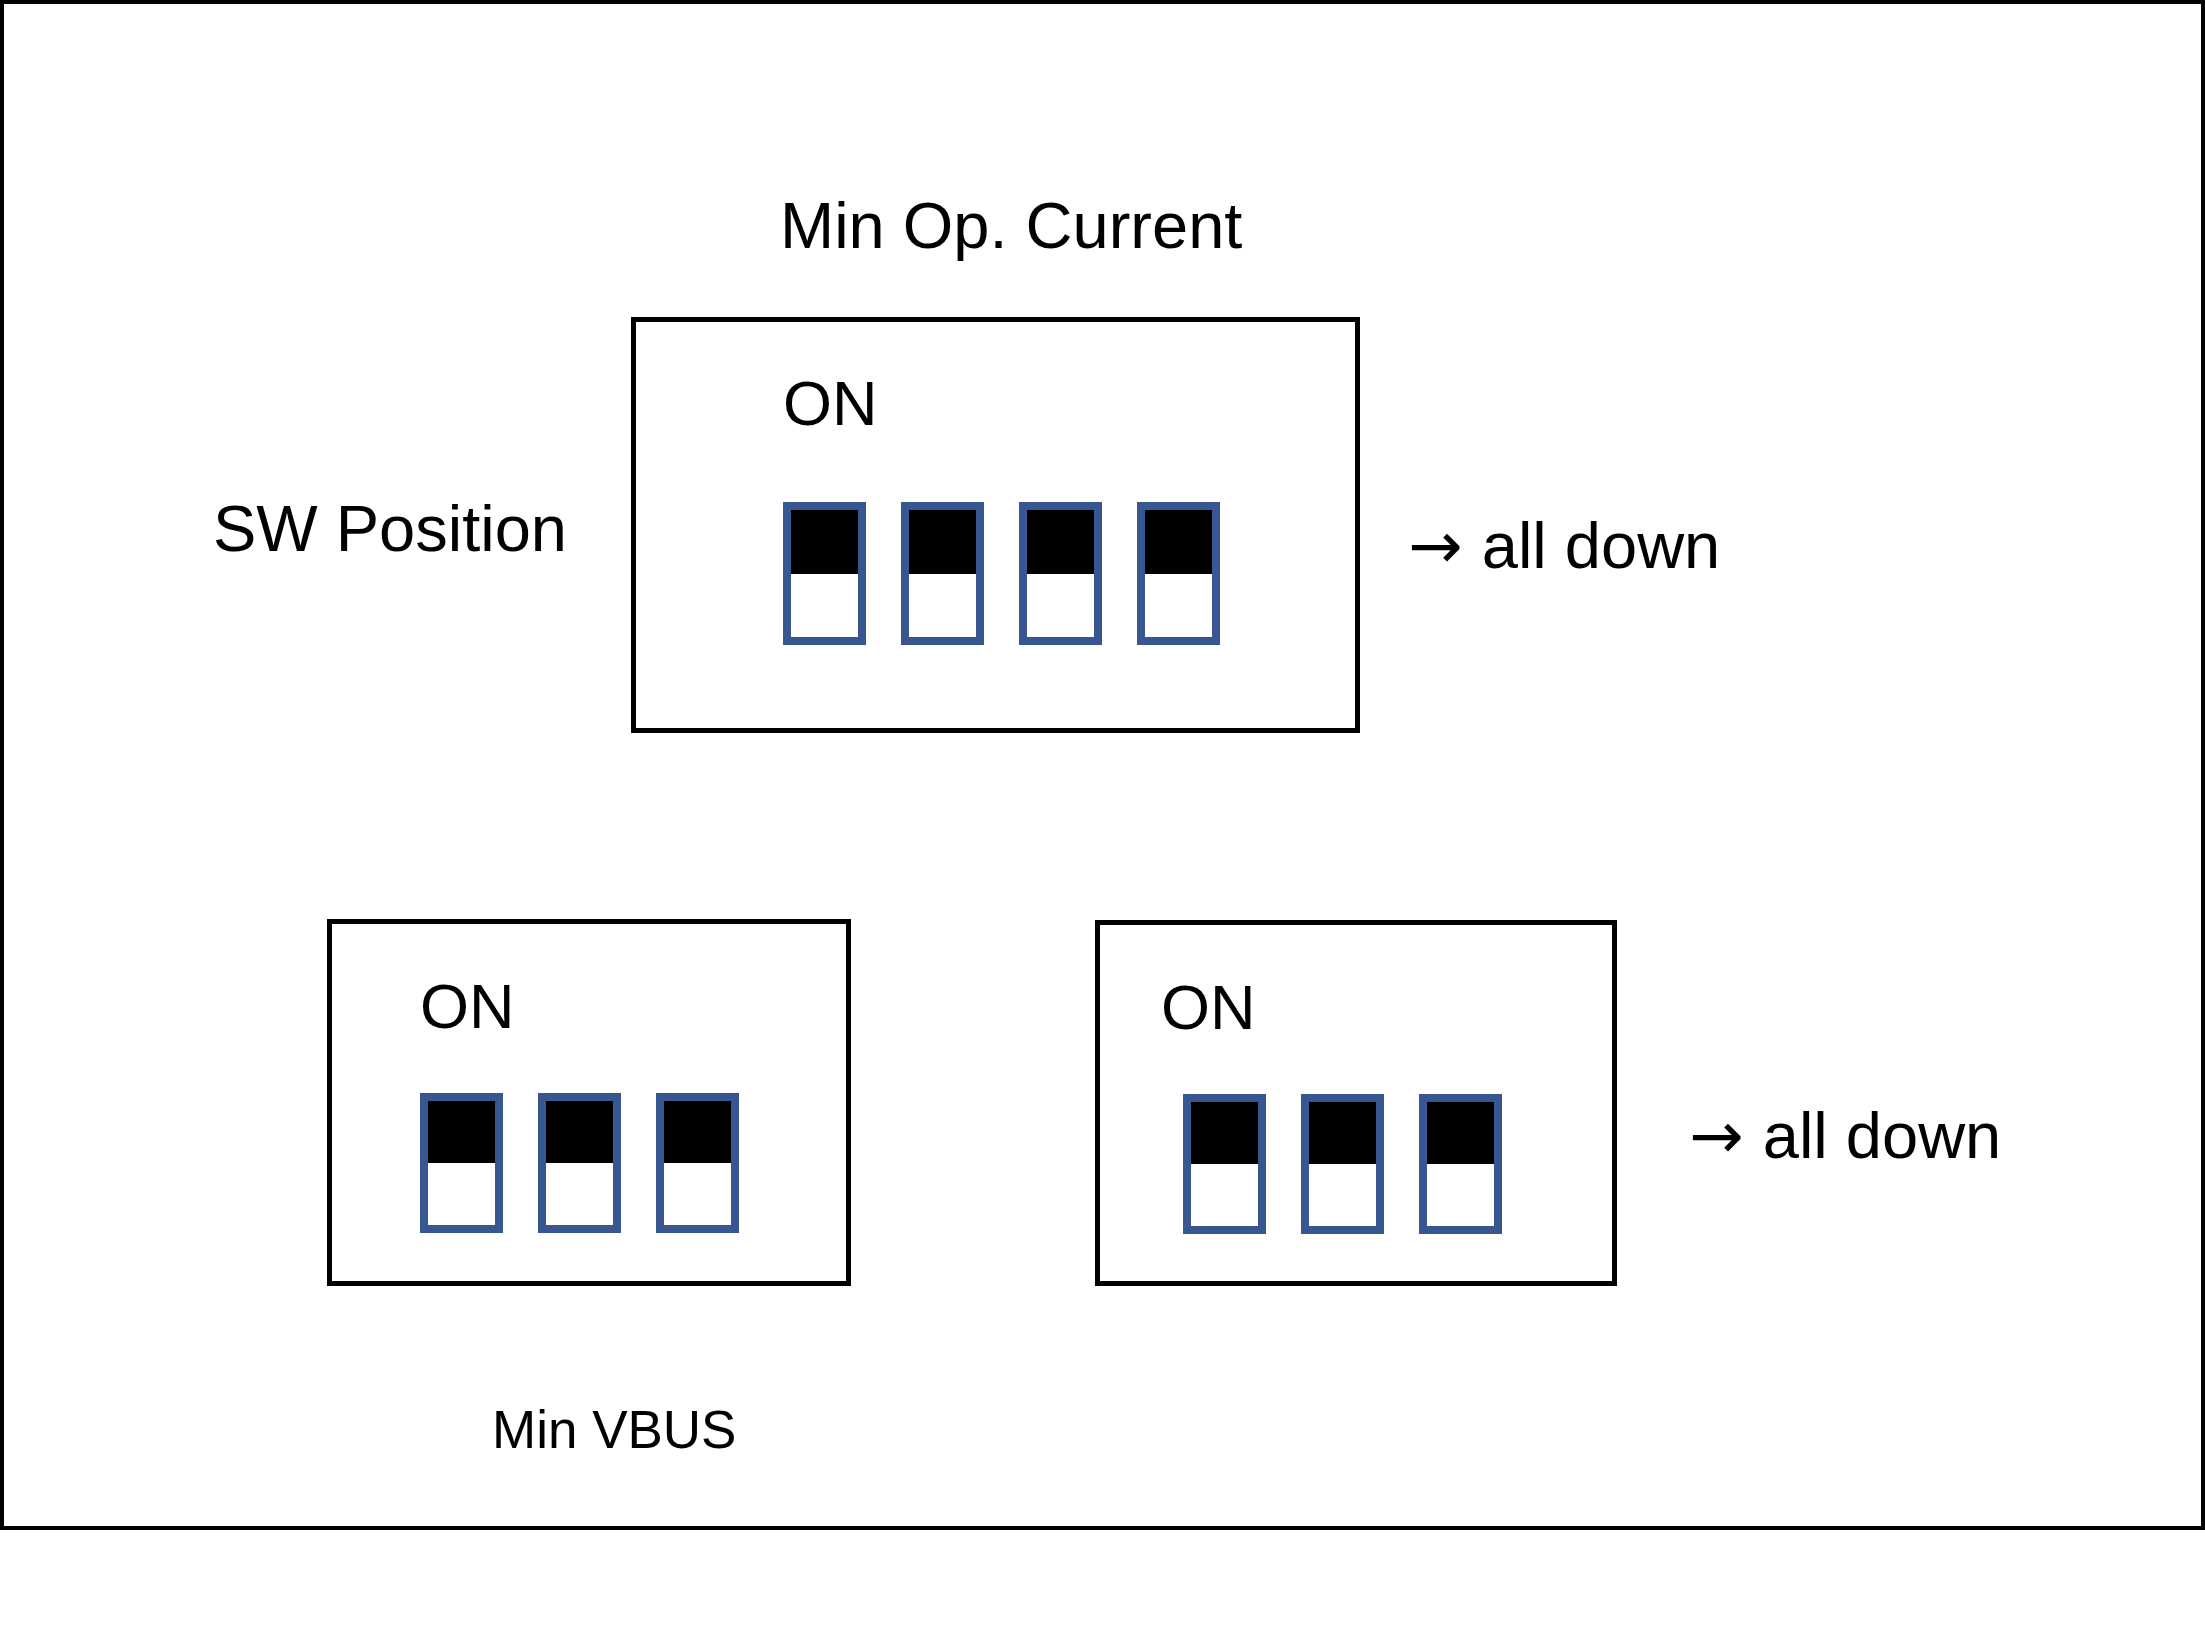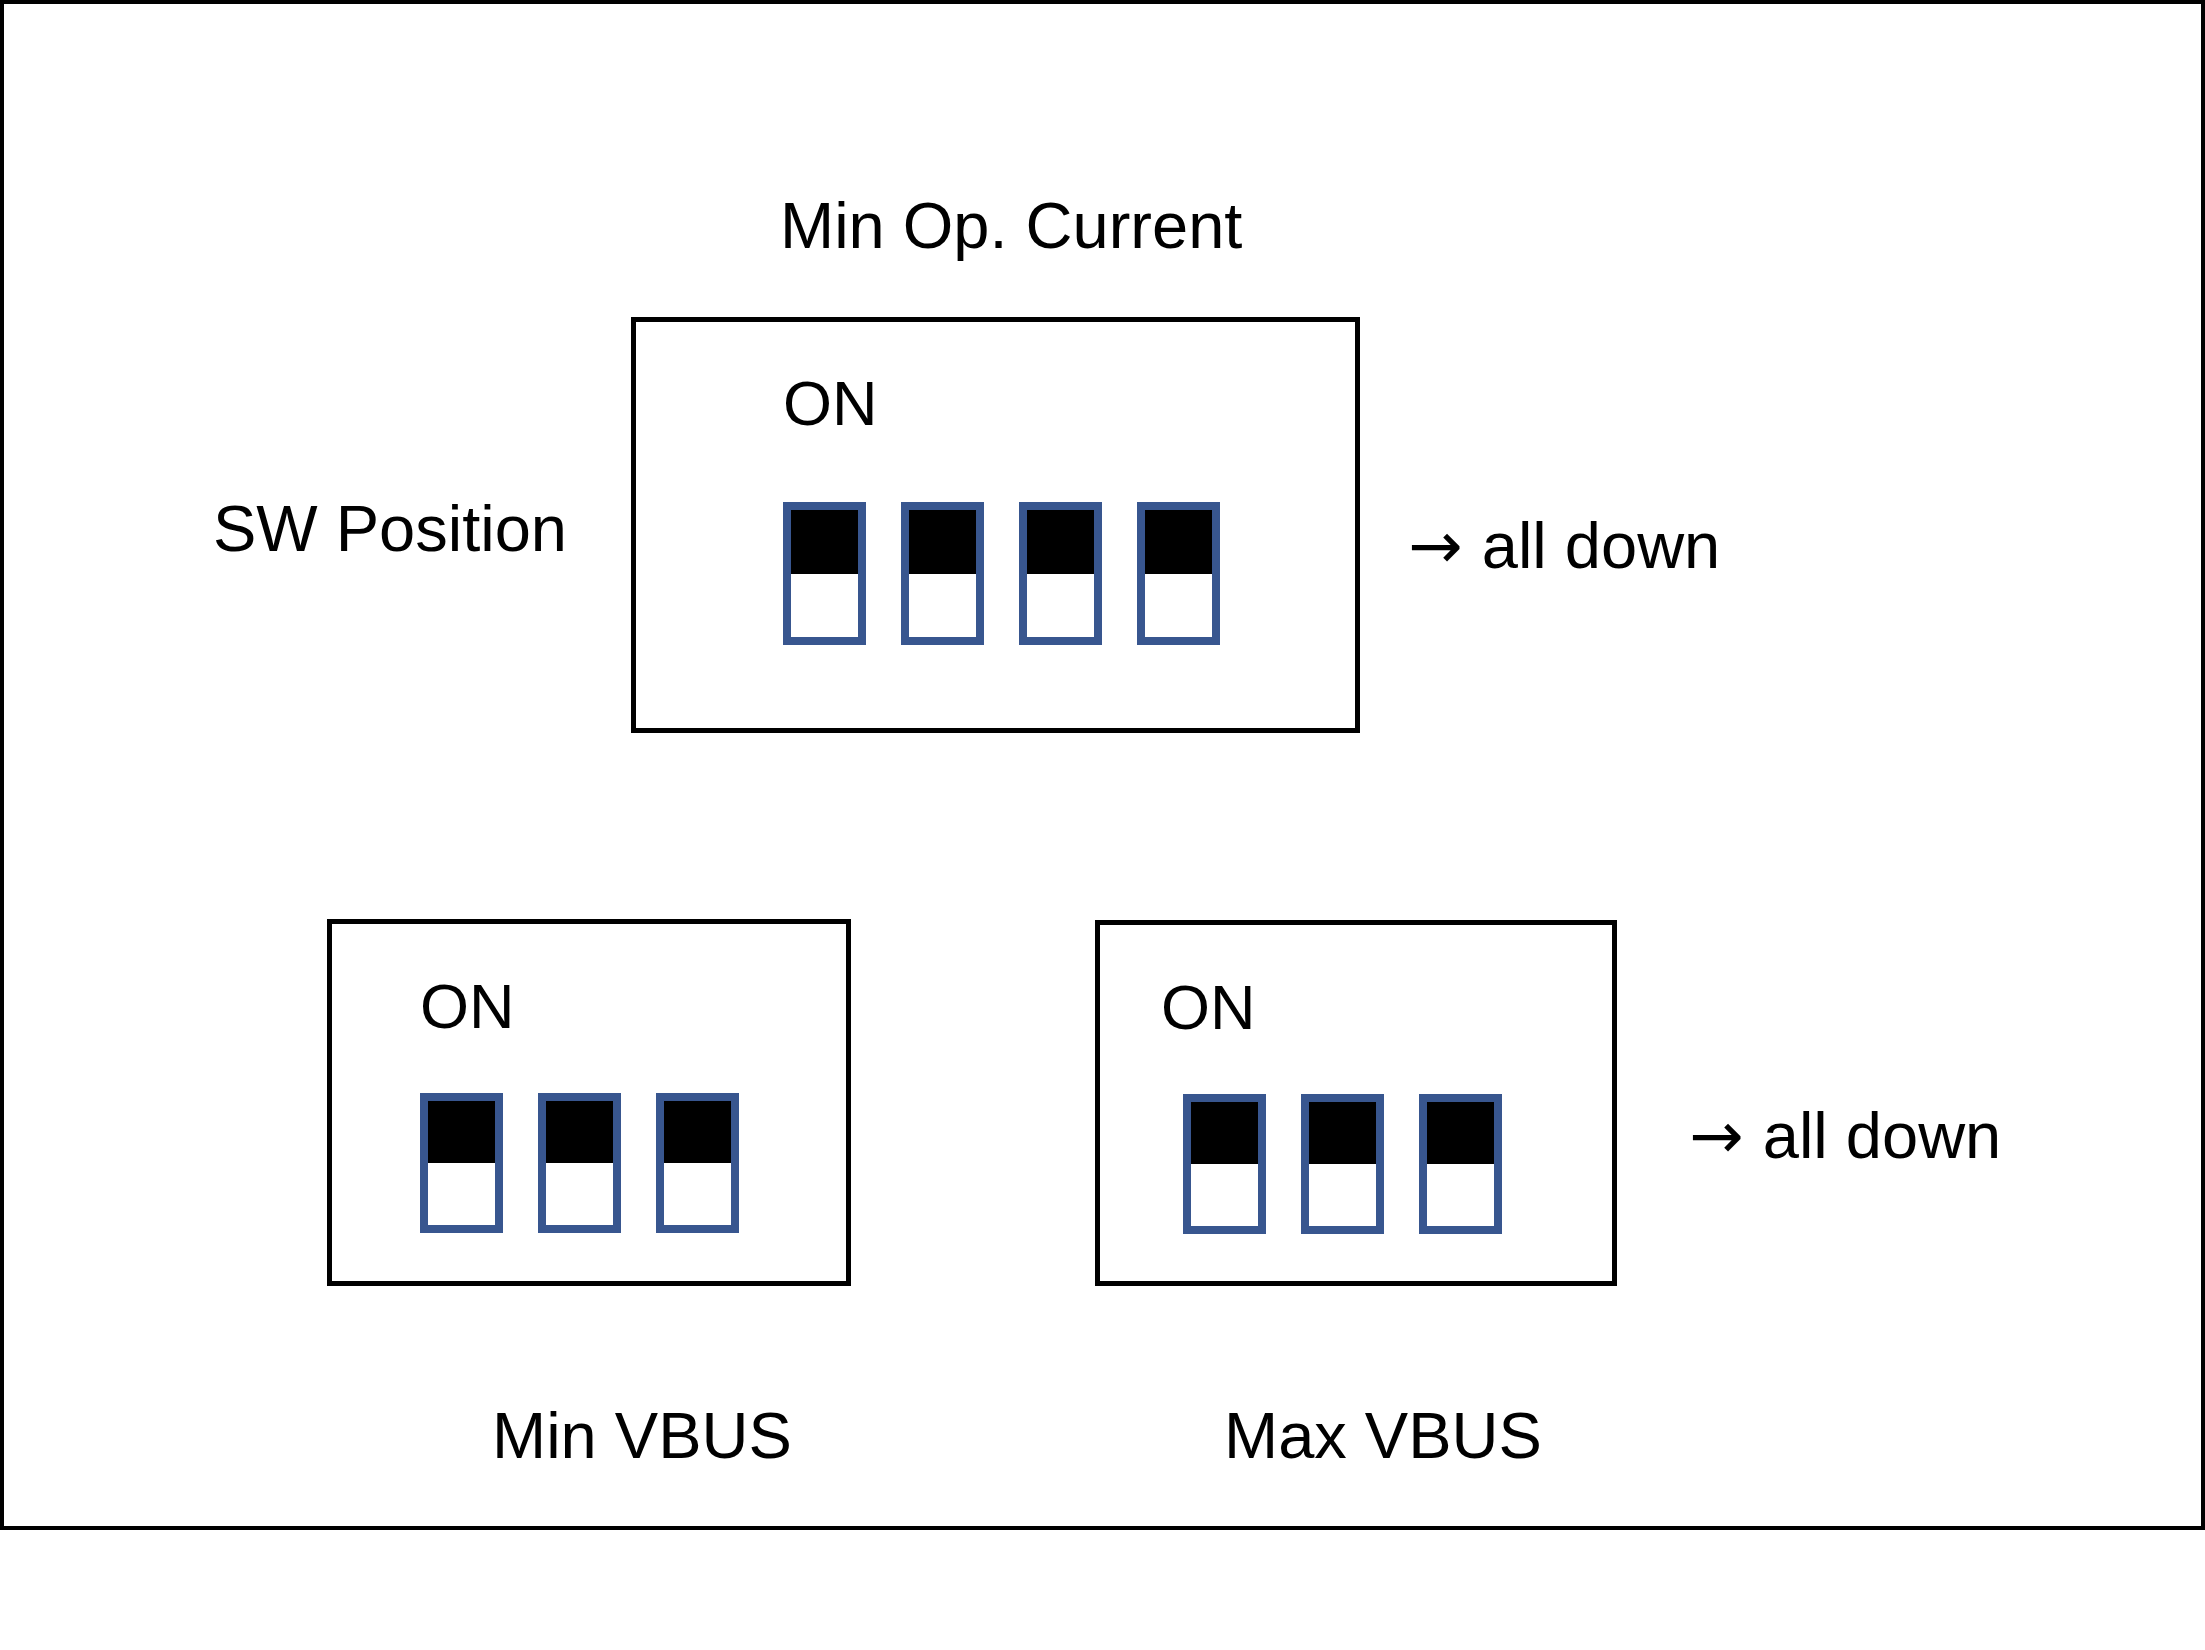--- a/index.html
+++ b/index.html
@@ -31,21 +31,21 @@
 
   .title-lbl {
     font-size: 65px;
   }
 
   .side-lbl {
     font-size: 65px;
   }
 
   .caption-lbl {
-    font-size: 65px;
+    font-size: 53px;
   }
 
   .note-lbl {
     font-size: 65px;
     display: flex;
     align-items: center;
     gap: 19.3px;
   }
 
   .arrow-glyph {
@@ -168,21 +168,20 @@
         <div class="switch-top" style="height:50%;"></div>
         <div class="switch-bottom" style="height:50%;"></div>
       </div>
       <div class="switch" style="width:83px; height:140px;">
         <div class="switch-top" style="height:50%;"></div>
         <div class="switch-bottom" style="height:50%;"></div>
       </div>
     </div>
   </div>
 
-  <div class="lbl caption-lbl" style="left:1220px; top:1399px;"><span>Max VBUS</span></div>
 
   <div class="lbl note-lbl" style="left:1685px; top:1099px;">
     <span class="arrow-glyph">→</span>
     <span>all down</span>
   </div>
 
 </div>
 
 
 </body></html>

